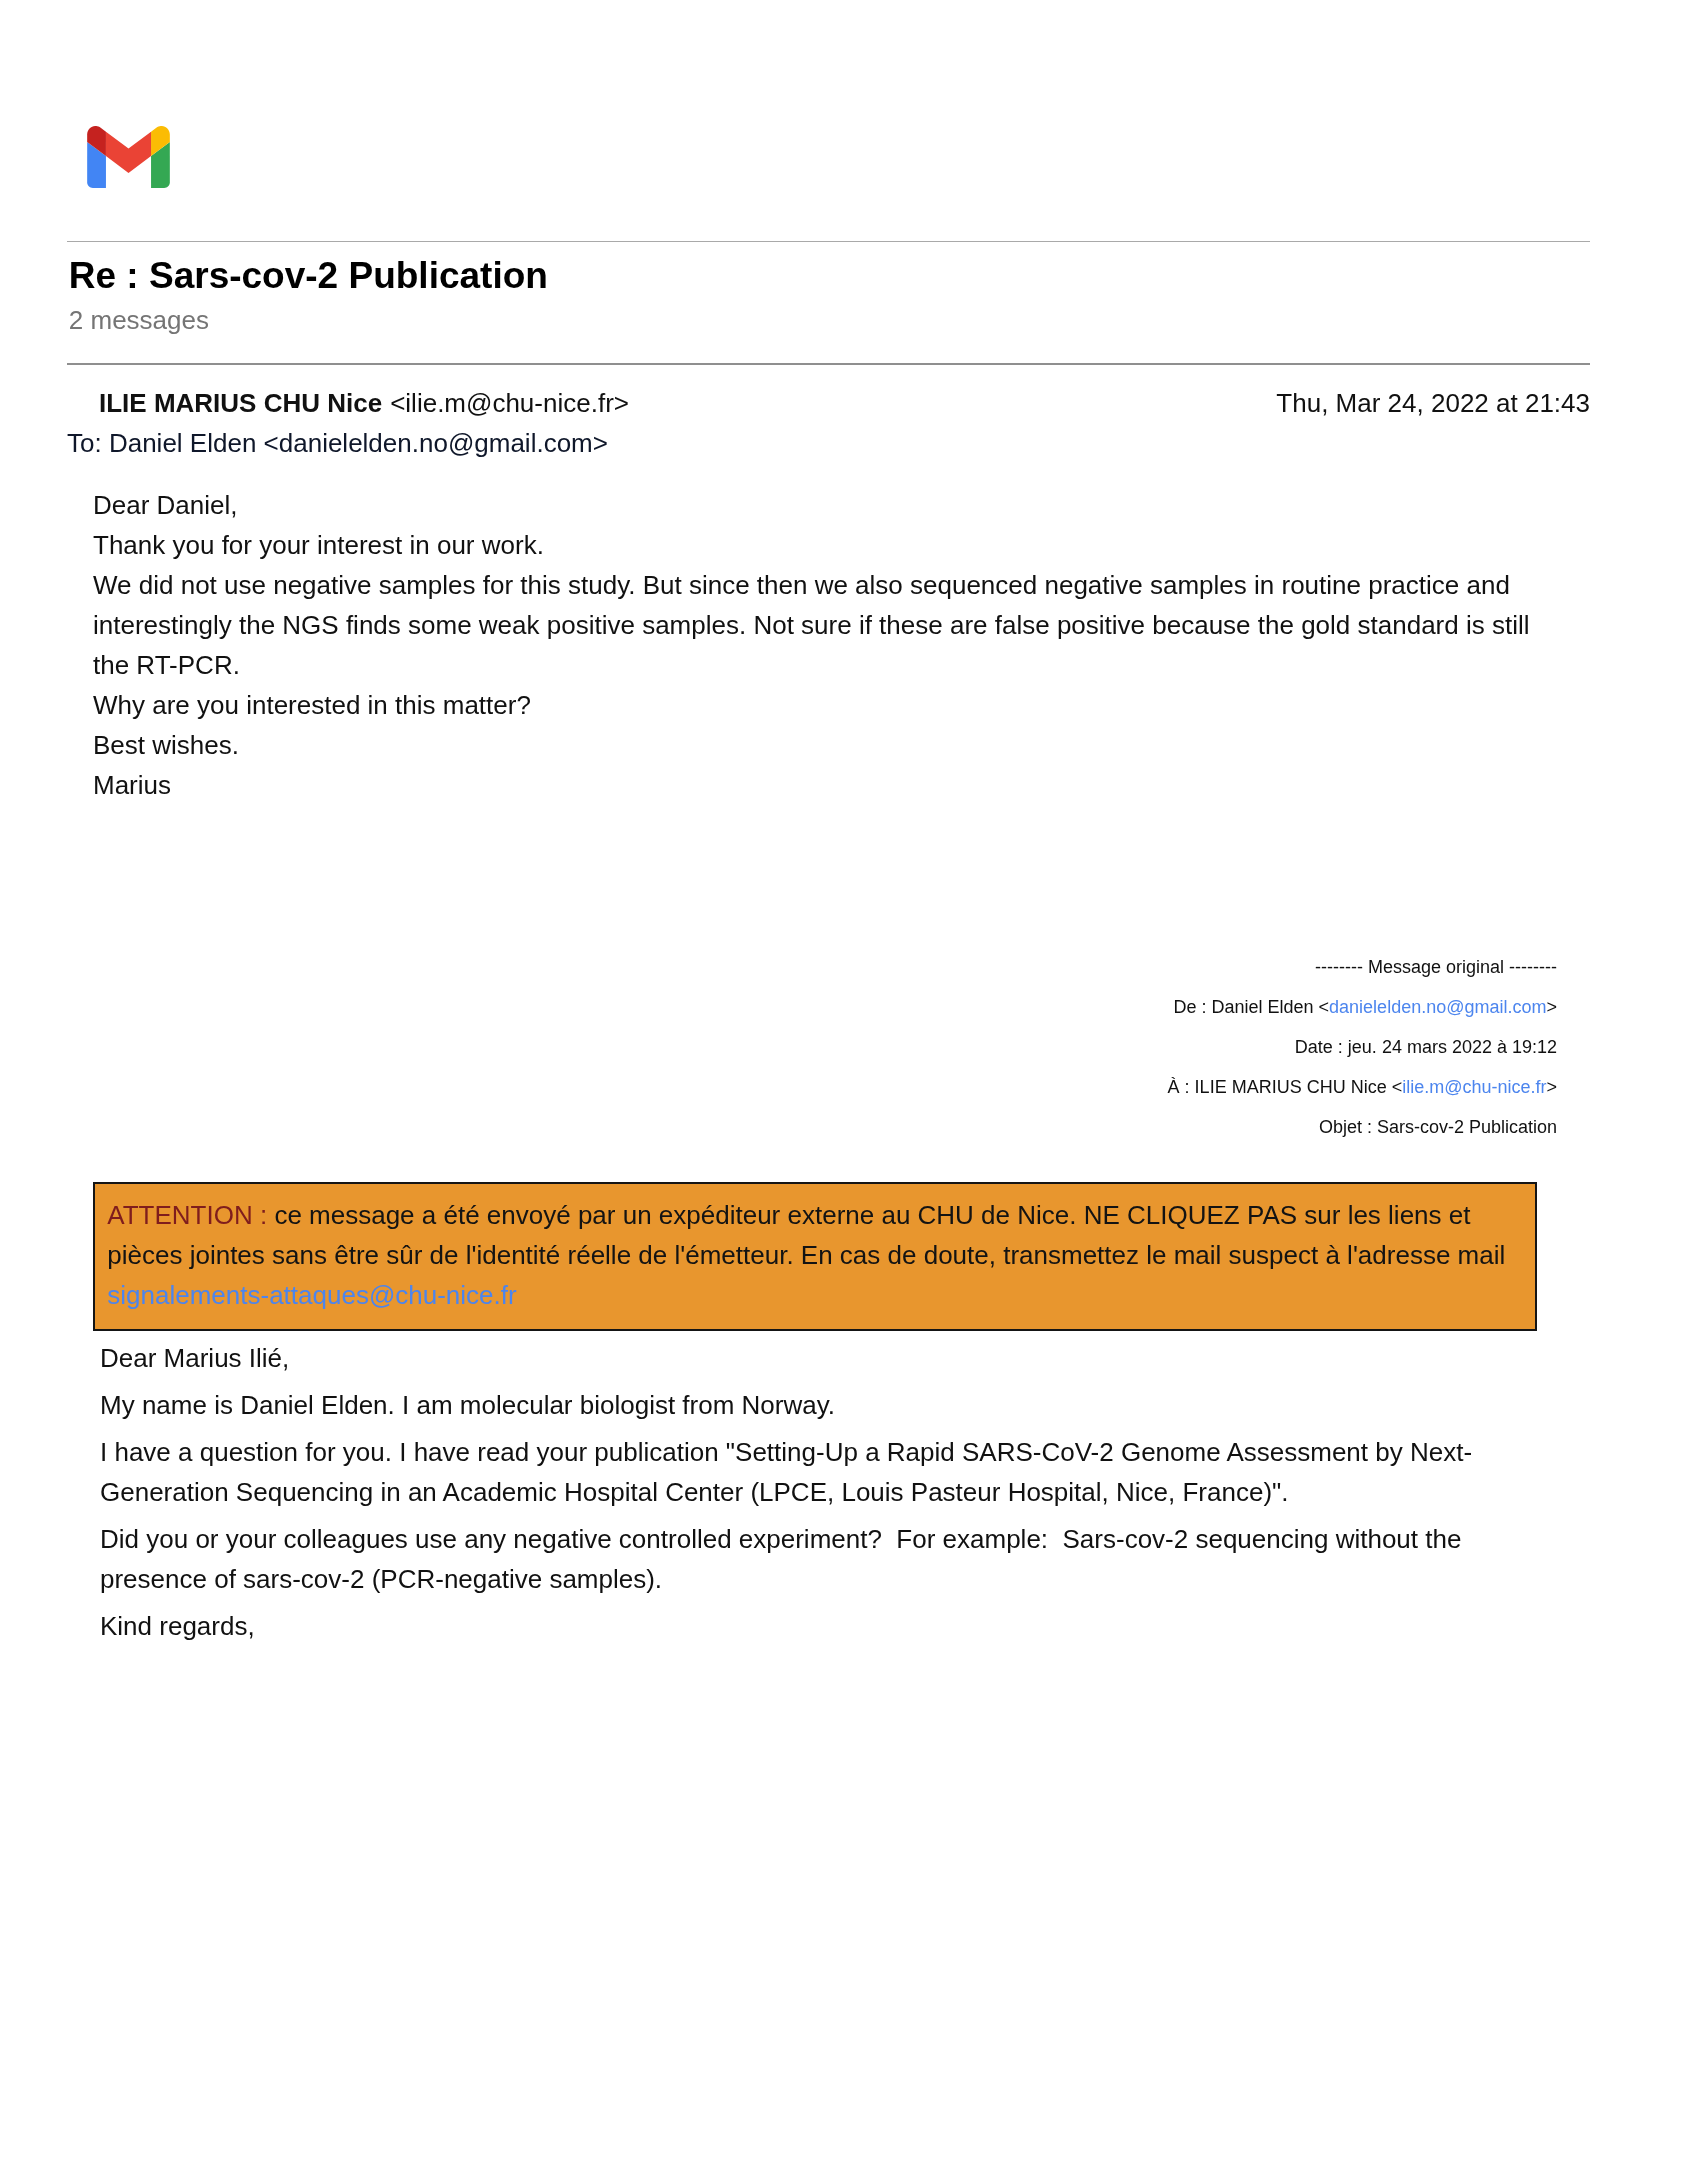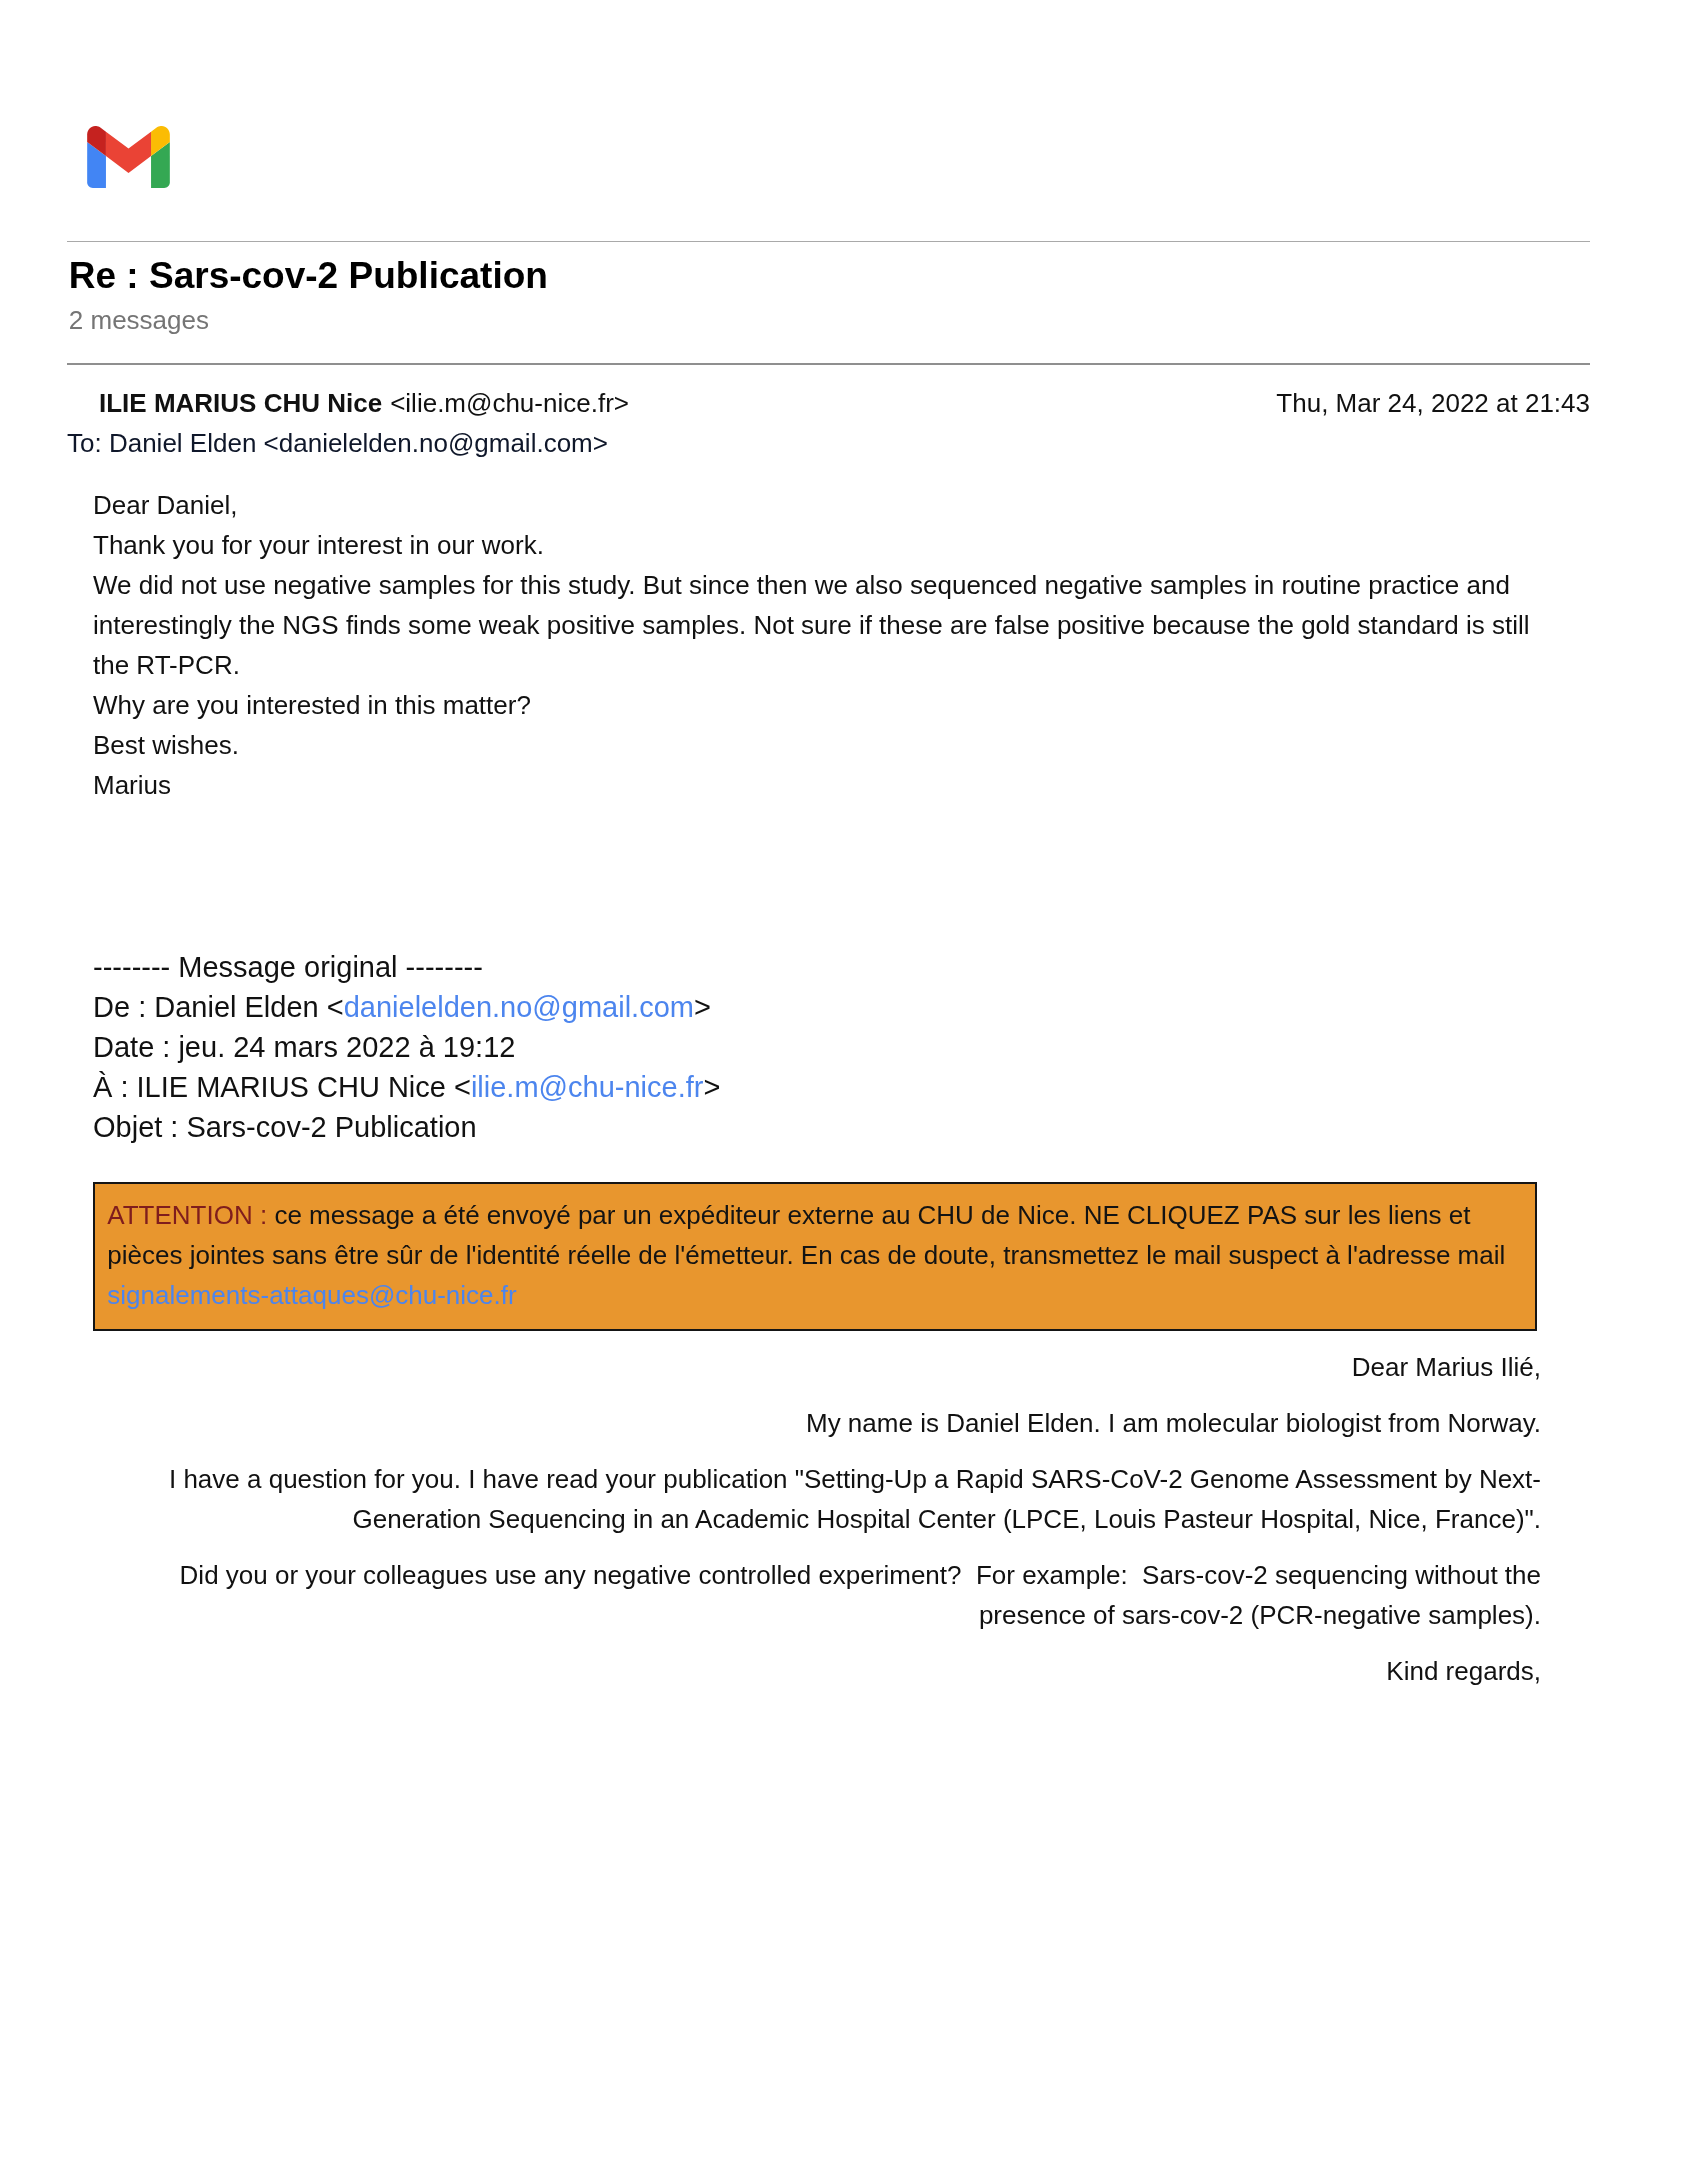--- a/index.html
+++ b/index.html
@@ -33,39 +33,39 @@
   .to-line      { font-size:26px; line-height:40px; color:#0f172a; }
 
   .msg-body {
     margin:22px 0 0 26px; width:1464px;
     font-size:26px; line-height:40px;
     white-space:pre-wrap; color:#111111;
   }
 
   .quoted-head {
     margin:142px 0 0 26px; width:1464px;
-    font-size:29px; line-height:40px; color:#111111;
+    font-size:18px; line-height:40px; color:#111111;text-align:right;
   }
   .quoted-head div { margin:0; }
 
   a.mail-link { color:#4c85ee; text-decoration:none; }
 
   .warning {
     box-sizing:border-box;
     margin:35px 0 0 26px; width:1444px;
     background:#e8962e;
     border:2.6px solid #151515;
     padding:10.5px 12.3px 14px 12.3px;
     font-size:26px; line-height:40px;
     white-space:pre-wrap; color:#131313;
   }
   .warn-label { color:#7f1d1d; }
 
   .quoted-body { margin-left:26px; width:1464px; font-size:26px; line-height:40px; color:#111111; }
-  .quoted-body p { margin:16px; white-space:pre-wrap;text-align:right; }
+  .quoted-body p { margin:7px; white-space:pre-wrap; }
   .qp1 { margin-top:59px;  }
   .qp2 { margin-top:40px;  }
   .qp3 { margin-top:79px;  }
   .qp4 { margin-top:92px; }
   .qp5 { margin-top:123px; }
 </style>
 </head>
 <body>
 
 <div class="page">

